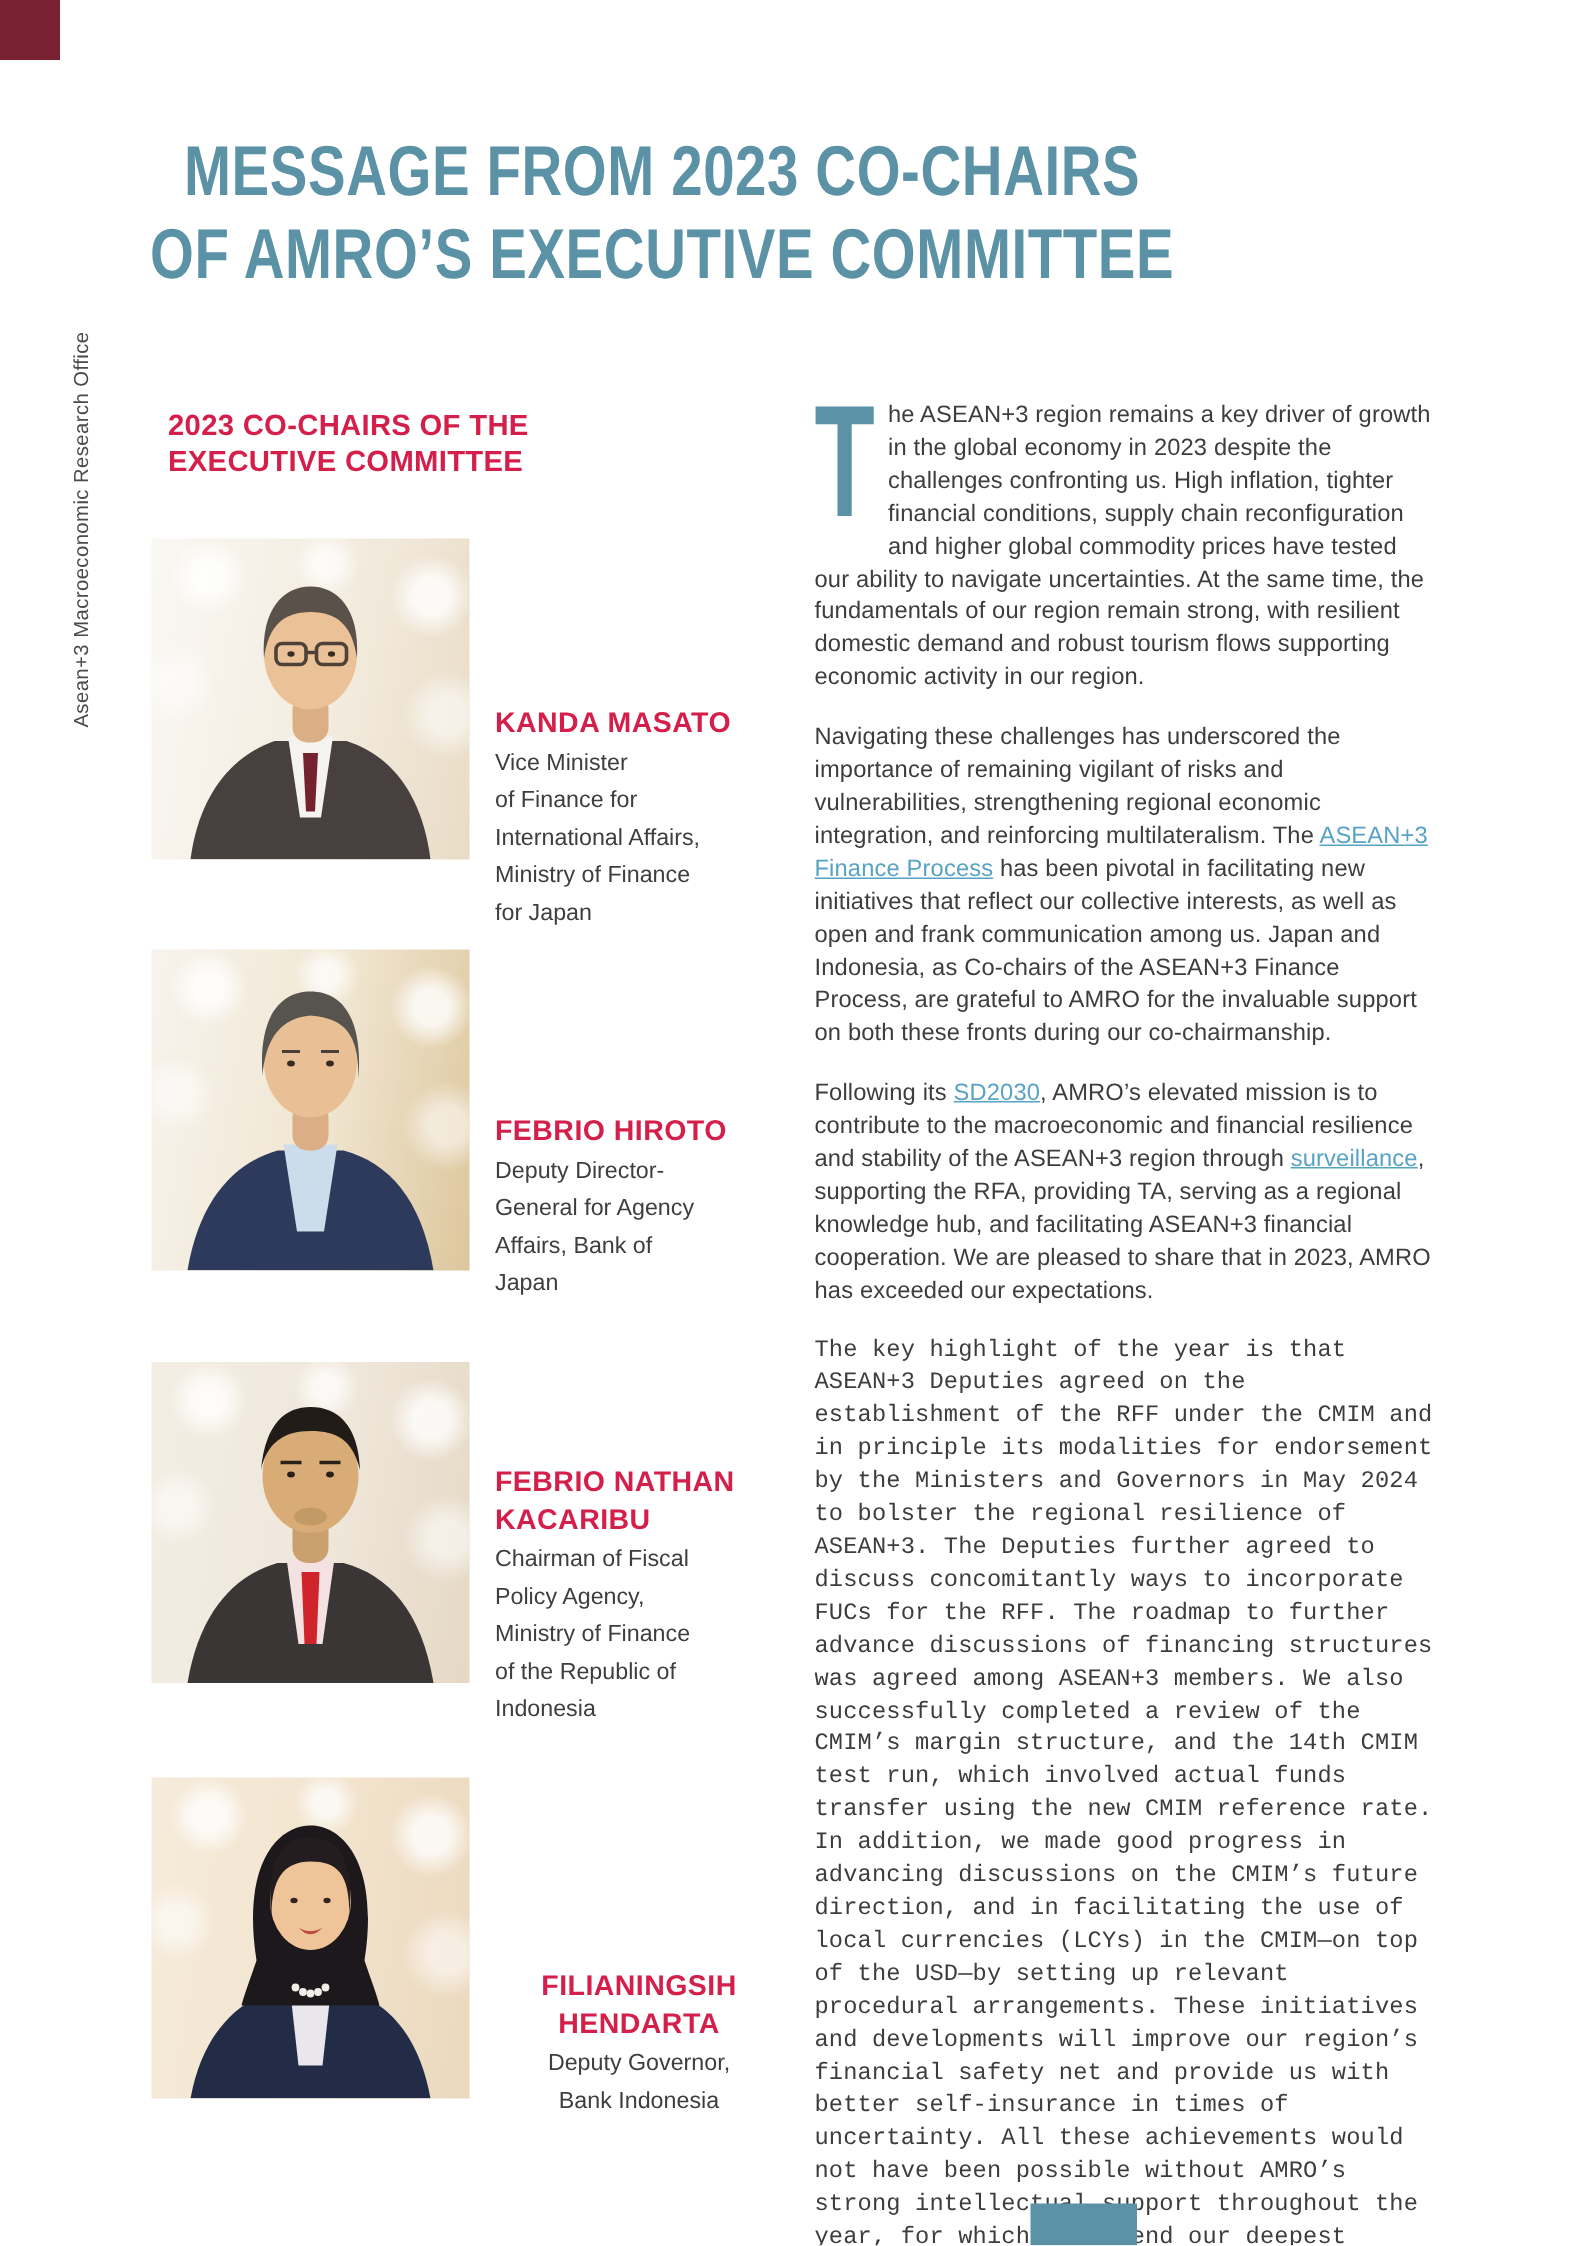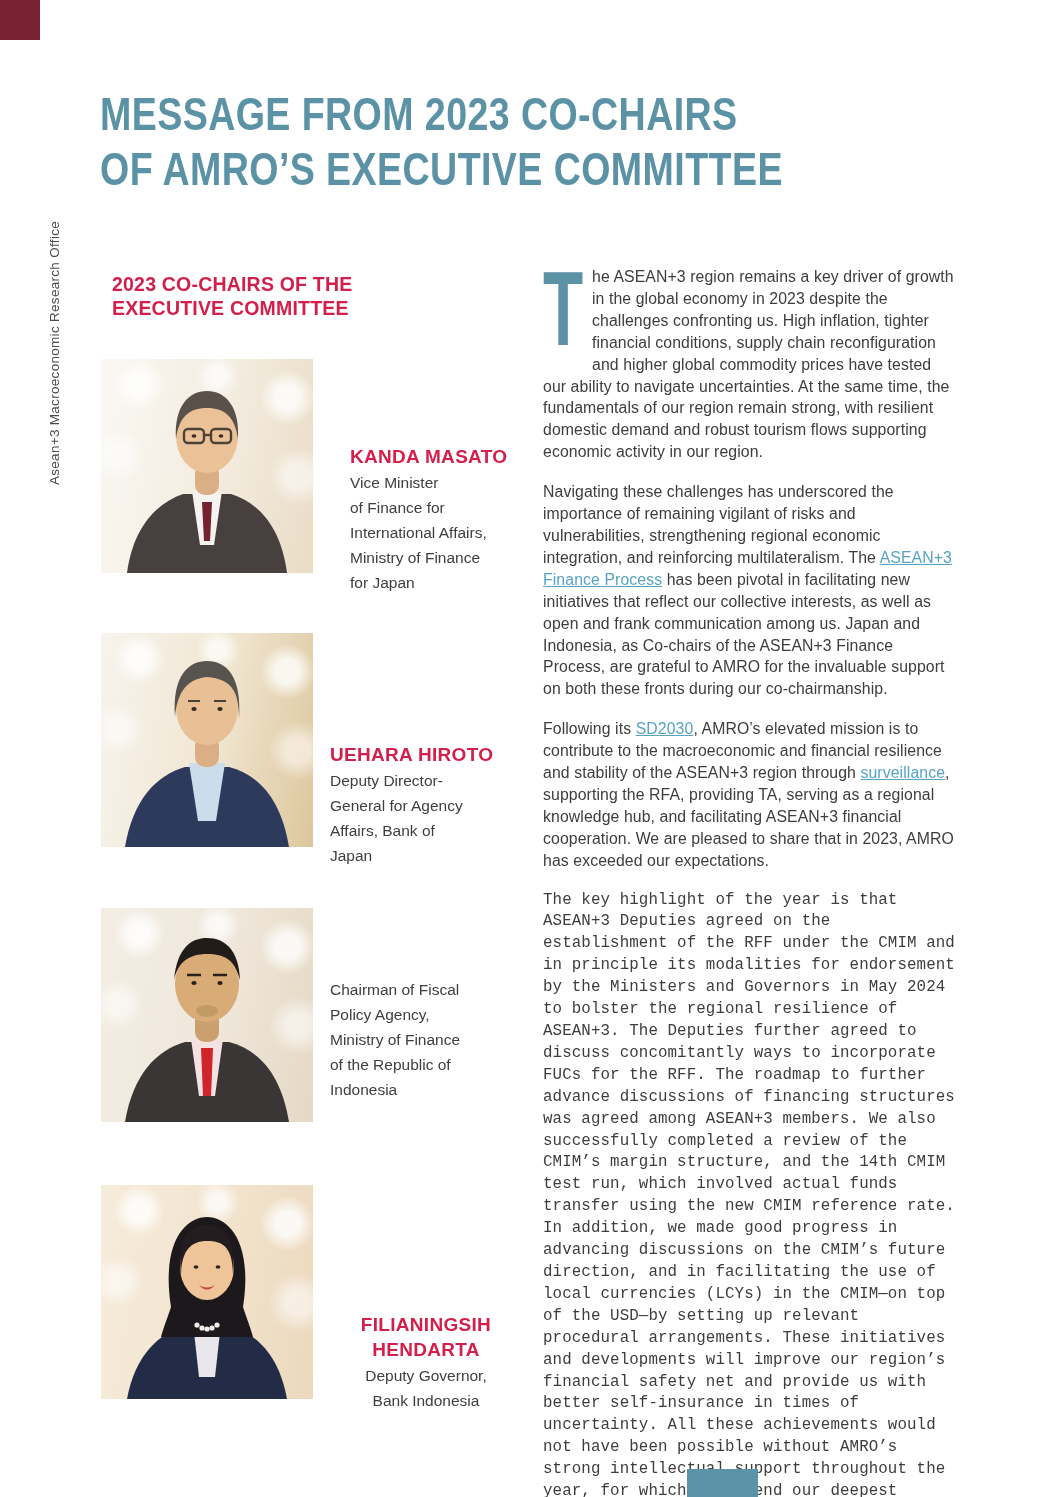--- a/index.html
+++ b/index.html
@@ -9,21 +9,21 @@
   }
   .corner-square { position:absolute; left:0; top:0; width:40px; height:40px; background:#7a2231; }
   .footer-square { position:absolute; left:687px; top:1469px; width:71px; height:28px; background:#5b92a6; }
 
   .side-label {
     position:absolute; left:54px; top:353px;
     transform:translate(-50%,-50%) rotate(-90deg);
     white-space:nowrap; font-size:13.5px; letter-spacing:0.3px; color:#4b4b4b;
   }
 
-  .title { position:absolute; left:100px; top:86px; margin:0; color:#5b92a6; font-weight:bold; font-size:47px; line-height:55px; }
+  .title { position:absolute; left:100px; top:86px; margin:0; color:#5b92a6; font-weight:bold; font-size:47px; line-height:55px;text-align:center; }
   .title .tline { display:block; white-space:nowrap; transform:scaleX(0.8); transform-origin:0 0; letter-spacing:0.5px; }
 
   .section-heading {
     position:absolute; left:112px; top:272px; margin:0;
     color:#d41f4b; font-weight:bold; font-size:19.5px; line-height:24px;
     white-space:pre-line; letter-spacing:0.2px;
   }
 
   .photo { position:absolute; left:101px; width:212px; height:214px; overflow:hidden;
     background:linear-gradient(100deg,#faf8f4 0%,#f3ecdf 55%,#e9dcc6 100%); }
@@ -37,21 +37,21 @@
   }
   .photo svg { position:absolute; left:0; top:0; width:212px; height:214px; }
   .photo1 { top:359px; }
   .photo2 { top:633px; background:linear-gradient(100deg,#f7f4ee 0%,#f0e5d0 55%,#ddc69c 100%); }
   .photo3 { top:908px; background:linear-gradient(100deg,#f3ede4 0%,#efe7da 55%,#e5d8c4 100%); }
   .photo4 { top:1185px; background:linear-gradient(100deg,#f6ecdb 0%,#f2e3cd 55%,#ebd8bd 100%); }
 
   .caption { position:absolute; left:330px; width:192px; color:#3e3e3e; font-size:15.5px; line-height:25px; }
   .caption .cname { color:#d41f4b; font-weight:bold; font-size:19px; line-height:25px; letter-spacing:0.3px; }
   .caption .ctitle { white-space:pre-line; margin-top:1px; }
-  .cap1 { top:444px;margin-left:20px; } .cap2 { top:742px; } .cap3 { top:976px; } .cap4 { top:1312px;text-align:center; }
+  .cap1 { top:470px; } .cap2 { top:742px; } .cap3 { top:976px; } .cap4 { top:1312px;text-align:center; }
 
   .article { position:absolute; left:543px; top:266px; width:414px; color:#3d3d3d; font-size:15.8px; line-height:21.9px; letter-spacing:0.1px; }
   .article p { margin:0 0 18px 0; }
   .article p:last-child { margin-bottom:16px;font-family:Liberation Mono, monospace; }
   .dropcap {
     float:left; width:42px; height:88px; margin:1px 7px 0 0;
     color:#5b92a6; font-weight:bold; font-size:106px; line-height:82px;
     transform:scaleX(0.62); transform-origin:0 3px;
   }
   .link { color:#58a3c4; text-decoration:underline; }
@@ -105,21 +105,21 @@
       <path d="M88 130 L124 130 L115 188 L97 188 Z" fill="#ccdcea"></path>
       <rect x="94" y="102" width="24" height="32" rx="10" fill="#dcae85"></rect>
       <ellipse cx="106" cy="75" rx="31" ry="37" fill="#e9bf95"></ellipse>
       <path d="M74 84 C71 42 88 28 106 28 C126 28 141 44 138 86 C138 60 132 46 106 44 C84 46 76 62 74 84 Z" fill="#57534e"></path>
       <ellipse cx="93" cy="76" rx="2.6" ry="2" fill="#352a22"></ellipse>
       <ellipse cx="119" cy="76" rx="2.6" ry="2" fill="#352a22"></ellipse>
       <path d="M87 68 H99 M113 68 H125" stroke="#4a4038" stroke-width="2" fill="none"></path>
     </svg>
   </div>
   <div class="caption cap2">
-    <div class="cname">UEHARA HIROTO</div>
+    <div class="cname">FEBRIO HIROTO</div>
     <div class="ctitle">Deputy Director-
 General for Agency
 Affairs, Bank of
 Japan</div>
   </div>
 
   <div class="photo photo3">
     <svg viewBox="0 0 212 214">
       <path d="M24 214 C32 166 56 142 84 134 L128 134 C158 142 180 166 188 214 Z" fill="#3b3636"></path>
       <path d="M90 131 L122 131 L114 188 L98 188 Z" fill="#f3e2e1"></path>
@@ -127,20 +127,21 @@
       <rect x="94" y="103" width="24" height="31" rx="10" fill="#caa06e"></rect>
       <ellipse cx="106" cy="76" rx="32" ry="38" fill="#d8ab77"></ellipse>
       <ellipse cx="106" cy="103" rx="11" ry="6" fill="#c29a66"></ellipse>
       <path d="M73 72 C76 40 90 30 106 30 C124 30 138 42 139 72 C134 52 124 46 106 46 C88 46 77 54 73 72 Z" fill="#221c19"></path>
       <ellipse cx="93" cy="75" rx="2.6" ry="2" fill="#2a201a"></ellipse>
       <ellipse cx="119" cy="75" rx="2.6" ry="2" fill="#2a201a"></ellipse>
       <path d="M86 67 H100 M112 67 H126" stroke="#2a211b" stroke-width="2.4" fill="none"></path>
     </svg>
   </div>
   <div class="caption cap3">
+    <div class="cname">FEBRIO NATHAN KACARIBU</div>
     <div class="ctitle">Chairman of Fiscal
 Policy Agency,
 Ministry of Finance
 of the Republic of
 Indonesia</div>
   </div>
 
   <div class="photo photo4">
     <svg viewBox="0 0 212 214">
       <path d="M26 214 C34 170 58 148 86 140 L126 140 C156 148 178 170 186 214 Z" fill="#232c47"></path>

